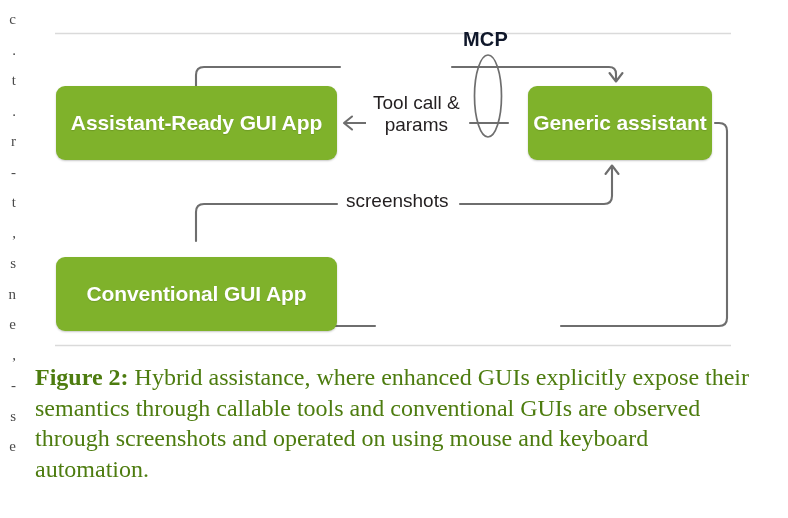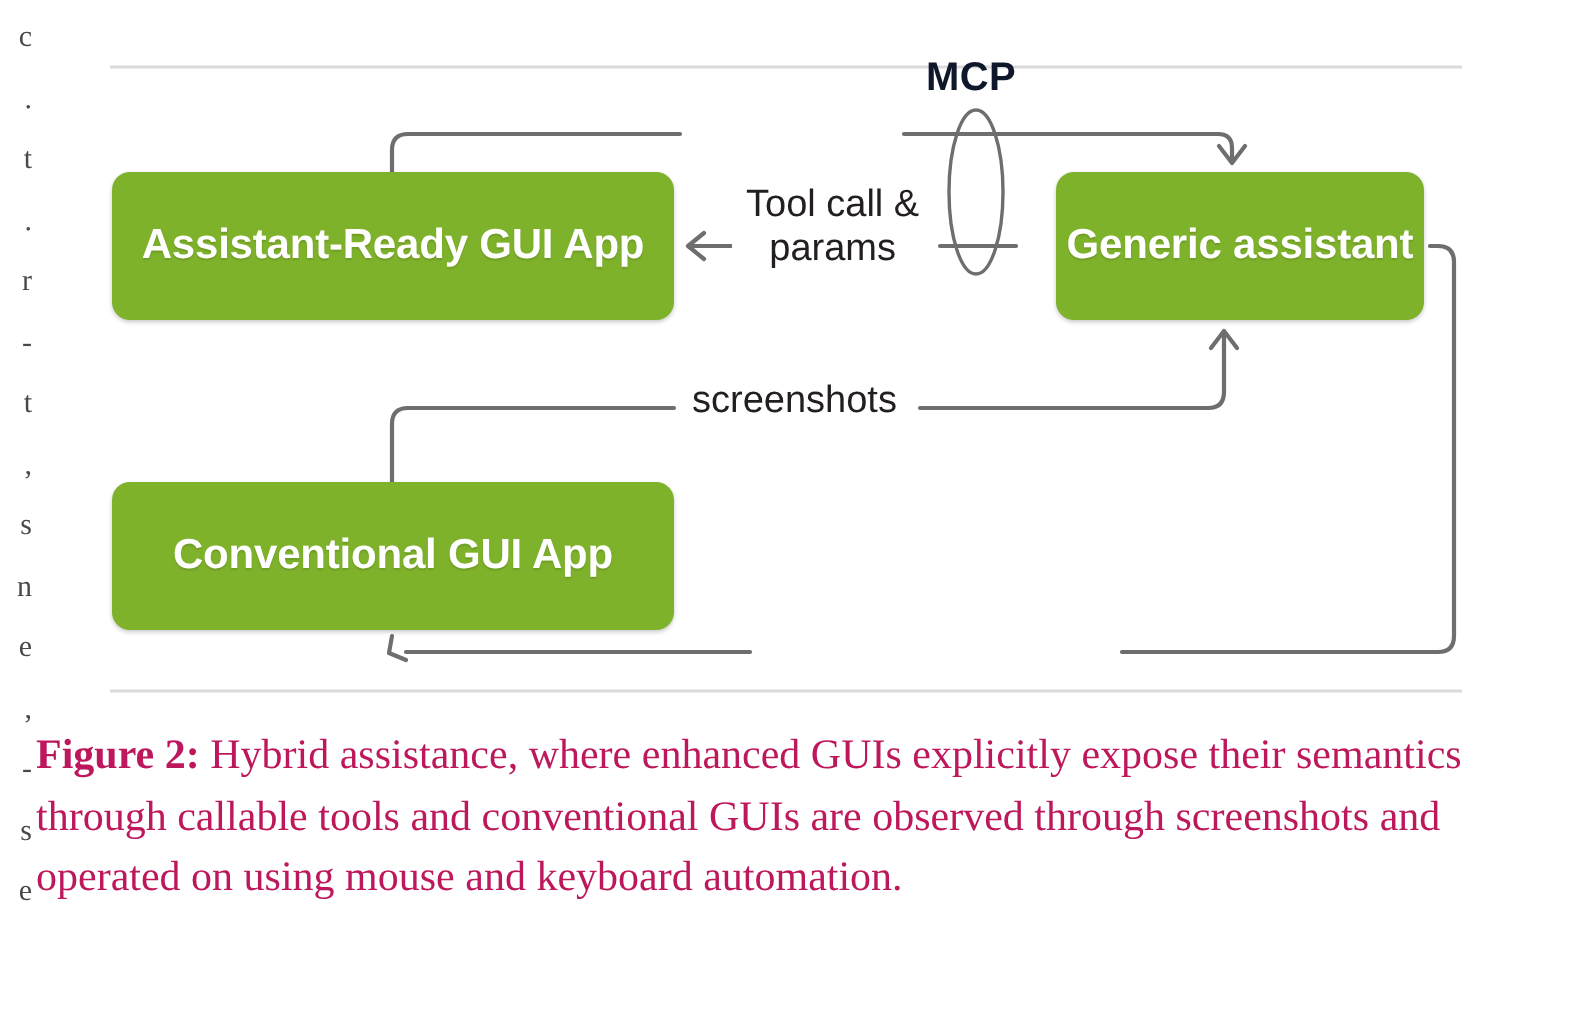--- a/index.html
+++ b/index.html
@@ -85,21 +85,21 @@
     height: 74px;
   }
   #node-generic-assistant {
     left: 528px;
     top: 86px;
     width: 184px;
     height: 74px;
   }
   #node-conventional {
     left: 56px;
-    top: 241px;
+    top: 257px;
     width: 281px;
     height: 74px;
   }
 
   
   .edge-label {
     position: absolute;
     font-family: "Liberation Sans", sans-serif;
     font-size: 19px;
     color: #231f20;
@@ -140,27 +140,27 @@
     font-weight: bold;
     font-size: 20px;
     color: #0f172a;
     background: transparent;
     letter-spacing: 0.2px;
   }
 
   
   #caption {
     position: absolute;
-    left: 18px;
+    left: 35px;
     top: 362px;
     width: 718px;
     font-family: "Liberation Serif", serif;
-    font-size: 21px;
+    font-size: 24px;
     line-height: 30.5px;
-    color: #be185d;
+    color: #4d7c0f;
     text-align: left;
   }
   #caption .cap-lead {
     font-weight: bold;
   }
 </style>
 </head>
 <body>
 
 <div id="figure-root">

